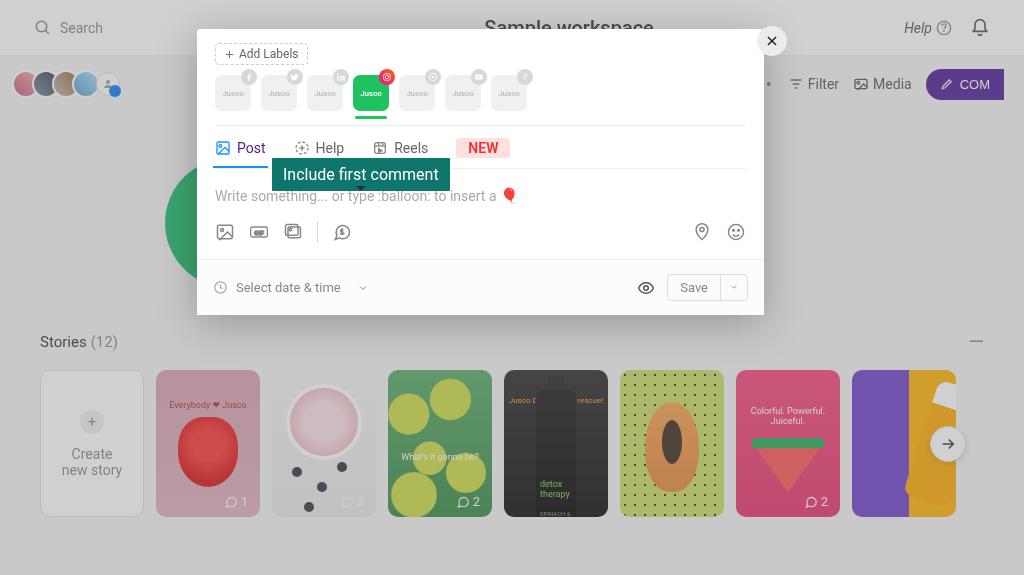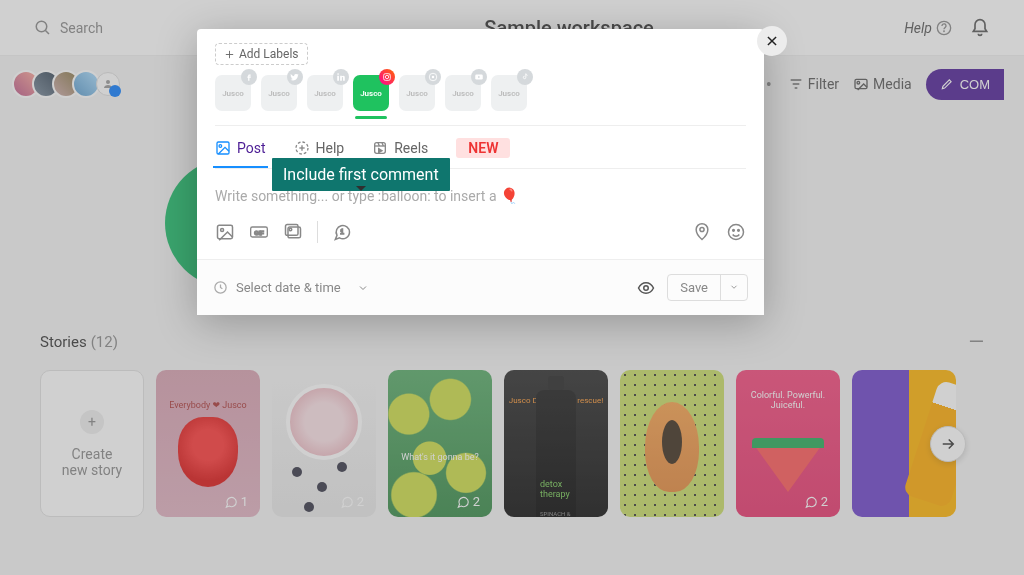--- a/index.html
+++ b/index.html
@@ -221,21 +221,21 @@
       <div class="bottle">
         <div class="bottle-label1">detox therapy</div>
         <div class="bottle-label2">SPINACH &amp; APPLE</div>
       </div>
     </div>
     <div class="story-card s5">
       <div class="dotgrid"></div>
       <div class="papaya"></div>
     </div>
     <div class="story-card s6">
-      <div class="overlay-text" style="top:20px;">Colorful. Powerful. Juiceful.</div>
+      <div class="overlay-text" style="top:36px;">Colorful. Powerful. Juiceful.</div>
       <div class="melon"></div>
       <div class="badge">
             <svg width="14" height="14" viewBox="0 0 24 24" fill="none" stroke="#fff" stroke-width="2">
               <path d="M21 12a8 8 0 01-12 7l-5 2 2-5a8 8 0 1115-4z"></path>
             </svg>
             <span>2</span>
           </div>
     </div>
     <div class="story-card s7">
       <div class="juice-bottle"></div>

